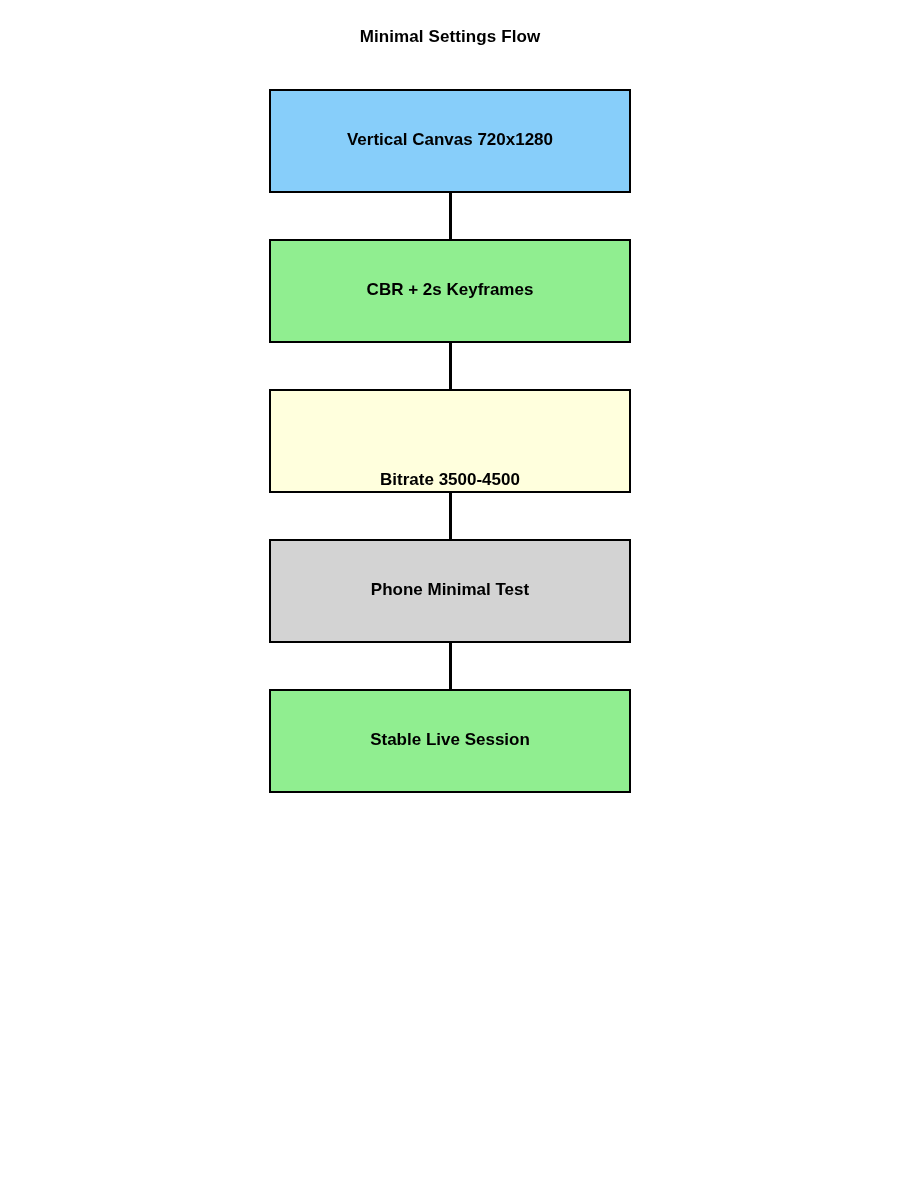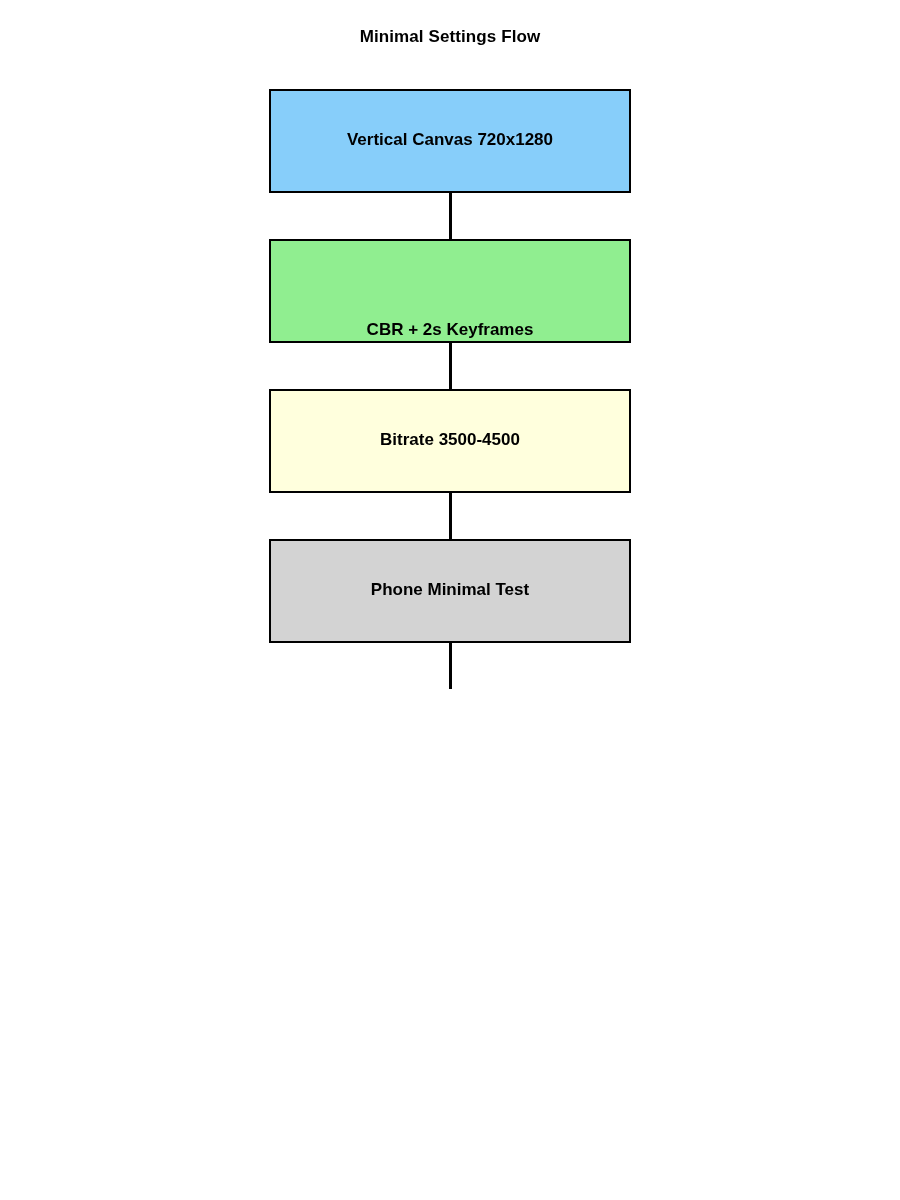--- a/index.html
+++ b/index.html
@@ -67,21 +67,21 @@
     position: absolute;
     left: 449px;
     width: 3px;
     background: #000000;
     z-index: 1;
   }
 
   
   .node-0 { top: 89px; }
   .node-1 { top: 239px; }
-  .node-2 { top: 389px; }
+  .node-2 { top: 389px; align-items: flex-end; }
   .node-3 { top: 539px; }
   .node-4 { top: 689px; }
 
   .conn-0 { top: 181px; height: 58px; }
   .conn-1 { top: 331px; height: 58px; }
   .conn-2 { top: 481px; height: 58px; }
   .conn-3 { top: 631px; height: 58px; }
 </style>
 </head>
 <body>
@@ -92,26 +92,29 @@
 
   <div class="flow-connector conn-0" style="background: rgb(0, 0, 0);"></div>
   <div class="flow-connector conn-1" style="background: rgb(0, 0, 0);"></div>
   <div class="flow-connector conn-2" style="background: rgb(0, 0, 0);"></div>
   <div class="flow-connector conn-3" style="background: rgb(0, 0, 0);"></div>
 
   <div class="flow-node node-0" style="background: rgb(135, 206, 250); border-color: rgb(0, 0, 0);">
     <span class="node-label">Vertical Canvas 720x1280</span>
   </div>
 
-  <div class="flow-node node-1" style="background: rgb(144, 238, 144); border-color: rgb(0, 0, 0); align-items: flex-end;">
+  <div class="flow-node node-1" style="background: rgb(144, 238, 144); border-color: rgb(0, 0, 0);">
     <span class="node-label">CBR + 2s Keyframes</span>
   </div>
 
   <div class="flow-node node-2" style="background: rgb(255, 255, 221); border-color: rgb(0, 0, 0);">
     <span class="node-label">Bitrate 3500-4500</span>
   </div>
 
   <div class="flow-node node-3" style="background: rgb(211, 211, 211); border-color: rgb(0, 0, 0);">
     <span class="node-label">Phone Minimal Test</span>
   </div>
 
+  <div class="flow-node node-4" style="background: rgb(144, 238, 144); border-color: rgb(0, 0, 0);">
+    <span class="node-label">Stable Live Session</span>
+  </div>
 
 </div>
 
 </body></html>

